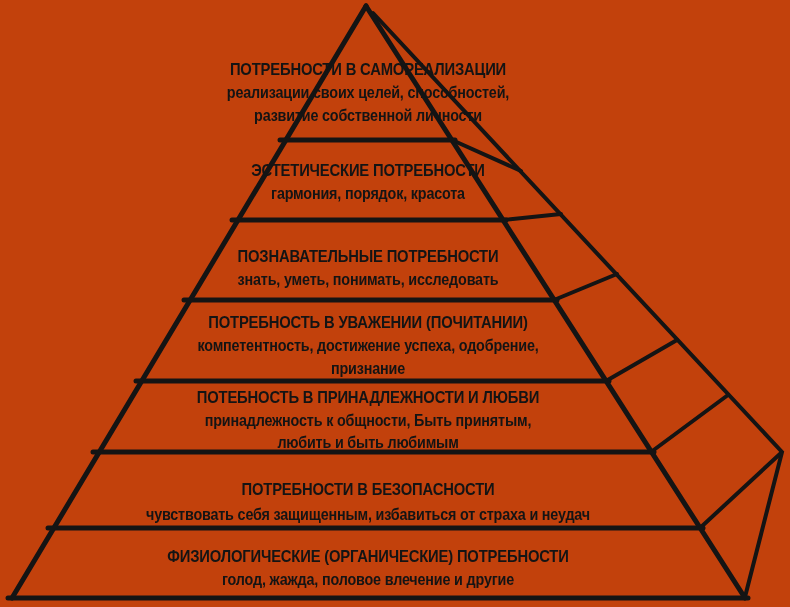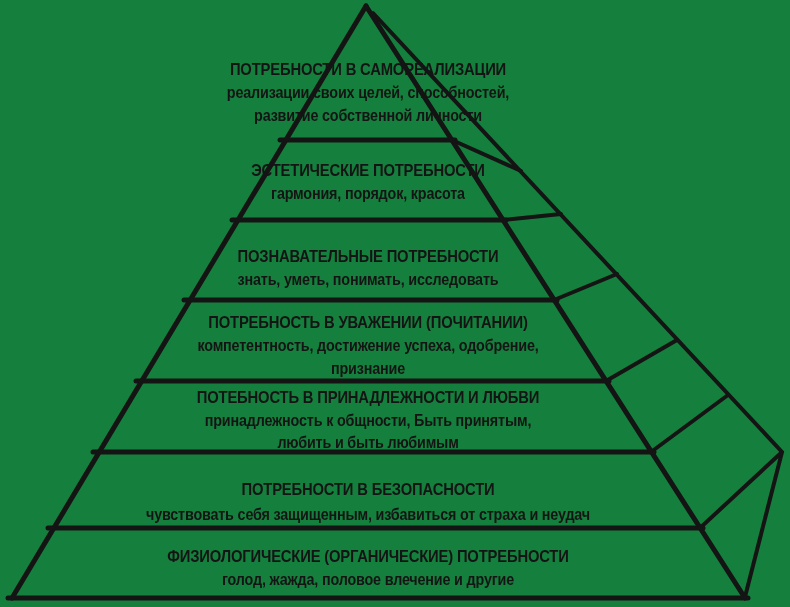--- a/index.html
+++ b/index.html
@@ -1,19 +1,19 @@
 <!DOCTYPE html>
 <html><head>
 <meta charset="utf-8">
 <style>
   html,body{margin:0;padding:0;background:#ffffff;}
   .stage{
     position:relative;
     width:790px;height:607px;
-    background:#15803d;
+    background:#c2410c;
     overflow:hidden;
     font-family:"Liberation Sans", sans-serif;
   }
   .stage svg{position:absolute;left:0;top:0;}
   .lv{
     position:absolute;
     left:88px;width:560px;
     text-align:center;
     color:#141414;
     transform:scaleX(.87);

